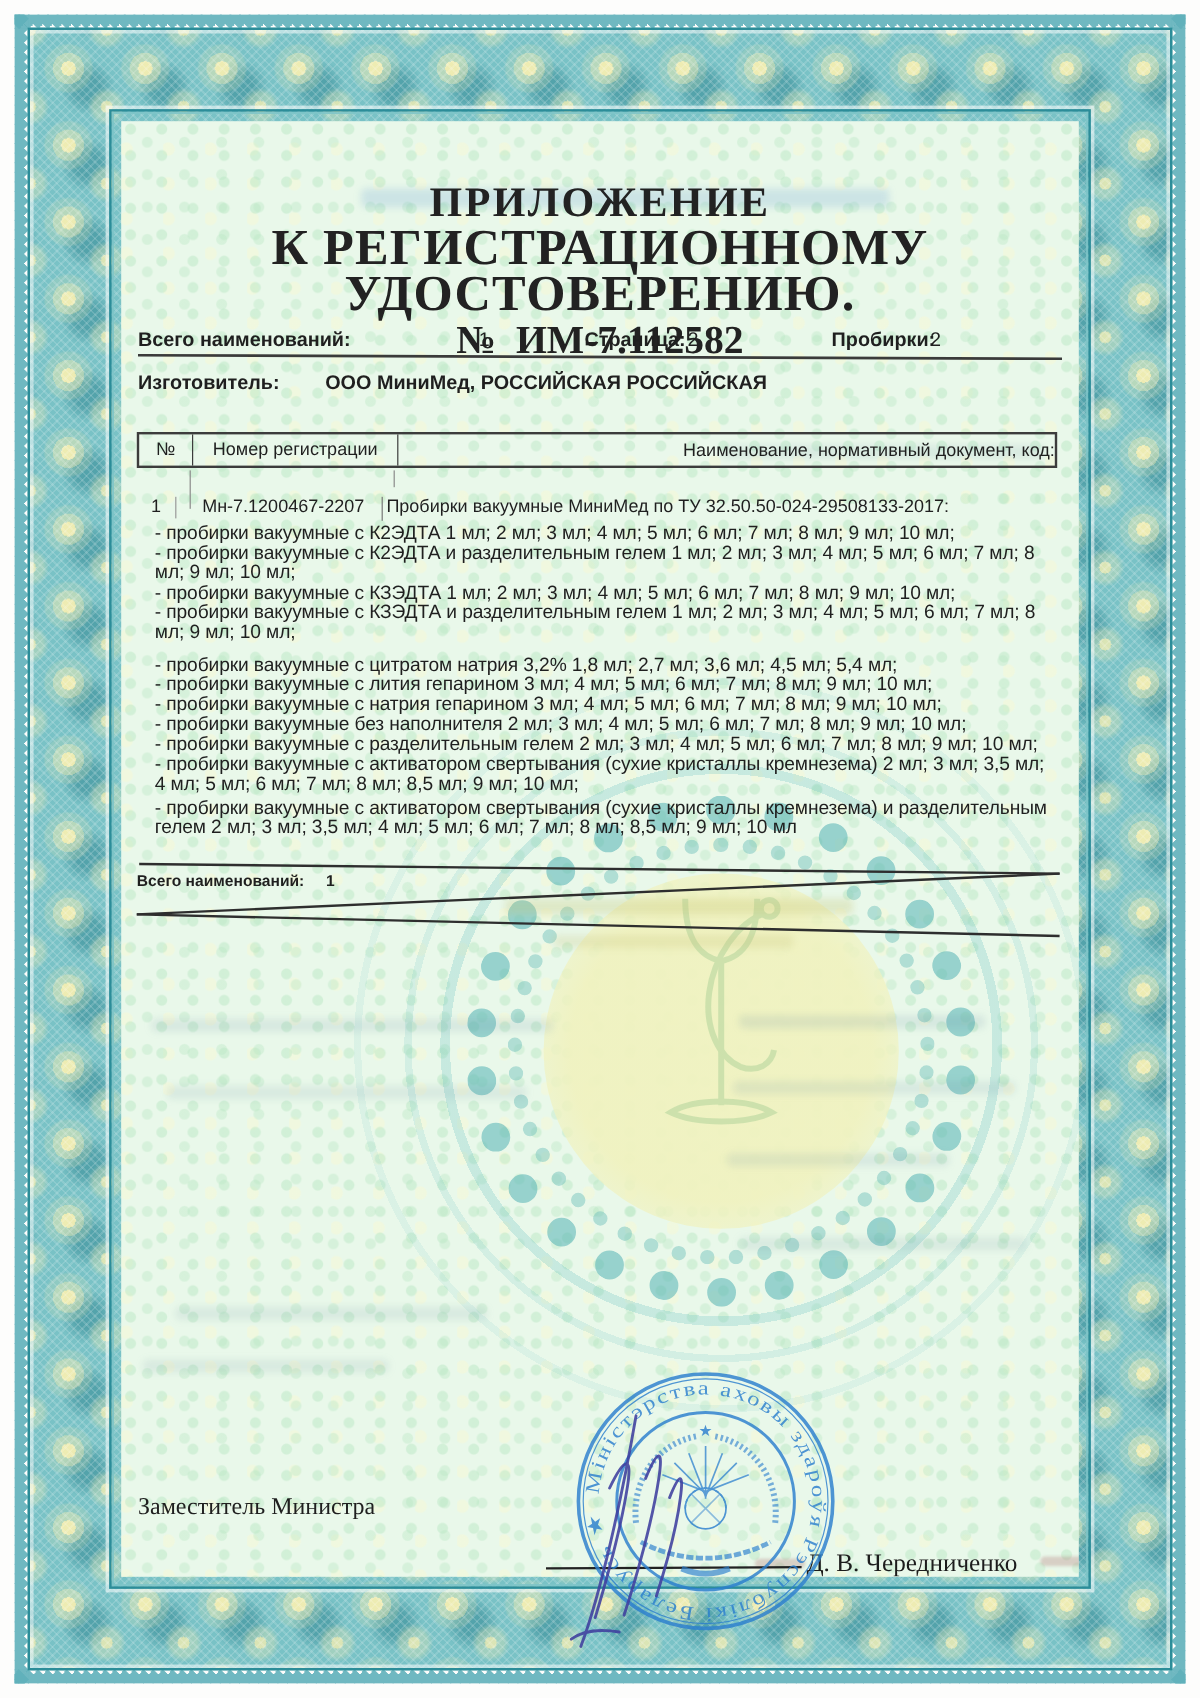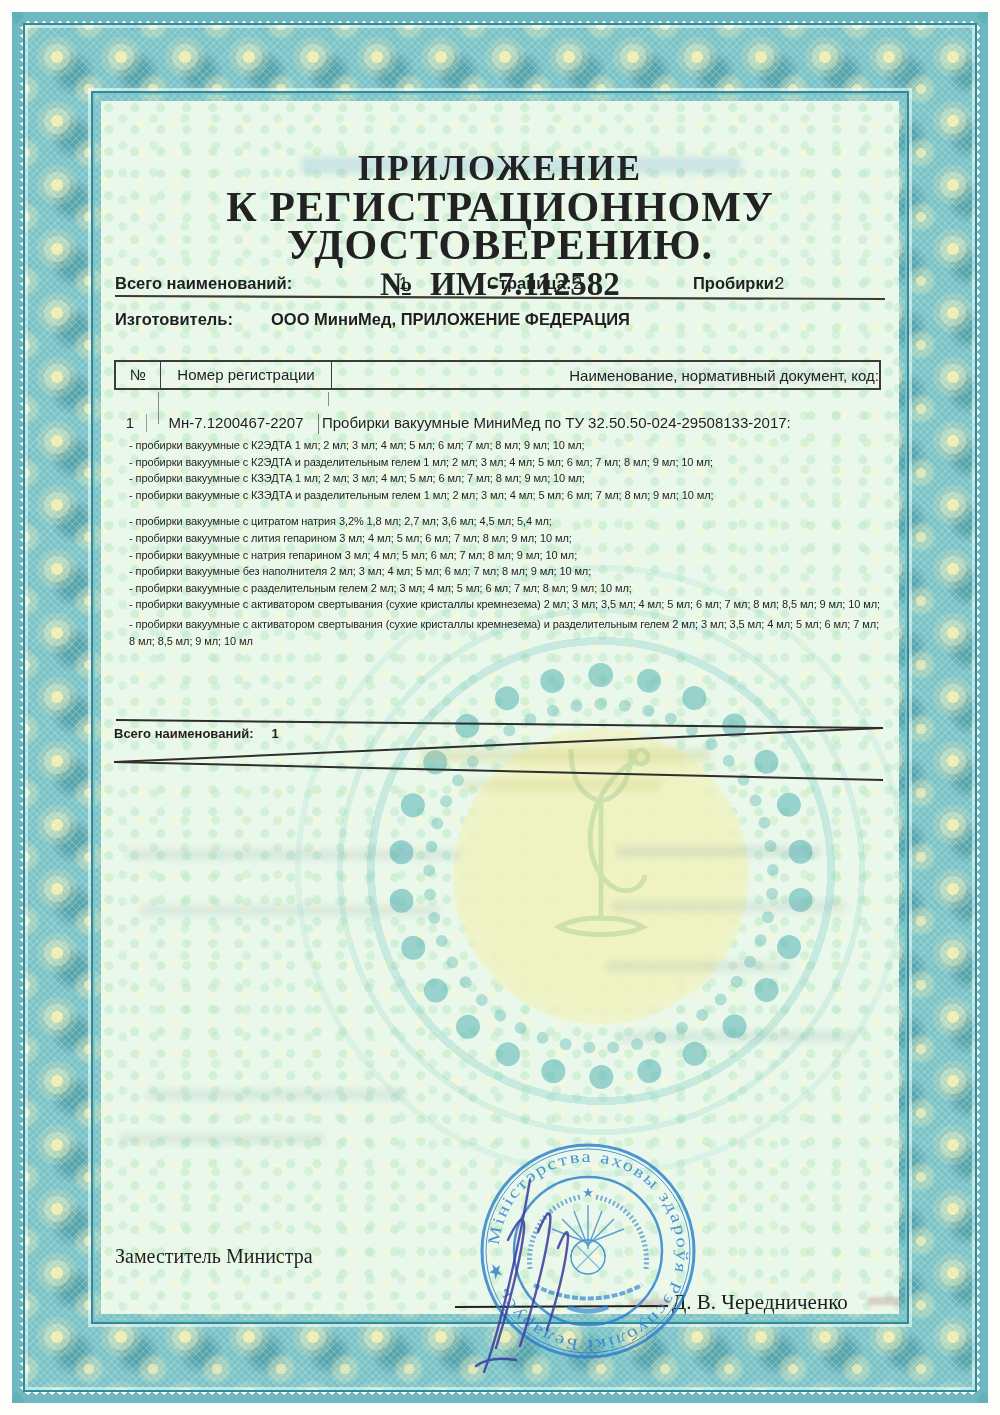--- a/index.html
+++ b/index.html
@@ -74,21 +74,21 @@
   .hdr-c3{flex:1;text-align:right;}
   .tick{position:absolute;width:1px;background:#8a8a8a;}
 
   .row1{left:13px;top:313px;width:767px;font-size:15px;display:flex;}
   .row1-no{width:32px;text-align:center;}
   .row1-gap{width:11px;border-left:1px solid #999;height:18px;}
   .row1-reg{width:156px;text-align:center;padding-right:4px;}
   .row1-div{border-left:1px solid #777;height:20px;}
   .row1-name{flex:1;padding-left:3px;}
 
-  .list{left:28px;top:336px;width:752px;font-size:11px;line-height:16.6px;letter-spacing:-0.1px;}
+  .list{left:28px;top:336px;width:752px;font-size:16px;line-height:16.6px;letter-spacing:-0.1px;}
   .list p{margin:0;}
   .gap-before{margin-top:10px !important;}
   .gap-sm{margin-top:3px !important;}
 
   .totals{left:13px;top:625px;font-size:13px;font-weight:bold;}
   .totals .v{margin-left:18px;}
 
   .sig-caption{left:14px;top:1144px;font-size:20px;}
   .sig-name{left:571px;top:1189px;font-size:21px;color:#1c1c1c;}
 
@@ -145,21 +145,21 @@
     </div>
 
     <span class="abs lbl" style="left:14px;top:173px;">Всего наименований:</span>
     <span class="abs val" style="left:298px;top:173px;font-weight:normal;">1</span>
     <span class="abs lbl" style="left:386px;top:173px;">Страница:</span>
     <span class="abs val" style="left:472px;top:173px;font-weight:normal;">2</span>
     <span class="abs lbl" style="left:592px;top:173px;">Пробирки:</span>
     <span class="abs val" style="left:674px;top:173px;font-weight:normal;">2</span>
 
     <span class="abs lbl" style="left:14px;top:209px;">Изготовитель:</span>
-    <span class="abs val" style="left:170px;top:209px;">ООО МиниМед, ПРИЛОЖЕНИЕ ФЕДЕРАЦИЯ</span>
+    <span class="abs val" style="left:170px;top:209px;">ООО МиниМед, РОССИЙСКАЯ РОССИЙСКАЯ</span>
 
     <div class="abs hdr-box">
       <div class="hdr-c1">№</div>
       <div class="hdr-c2">Номер регистрации</div>
       <div class="hdr-c3">Наименование, нормативный документ, код:</div>
     </div>
     <div class="tick" style="left:57px;top:291px;height:32px;"></div>
     <div class="tick" style="left:227px;top:291px;height:14px;"></div>
 
     <div class="abs row1">

